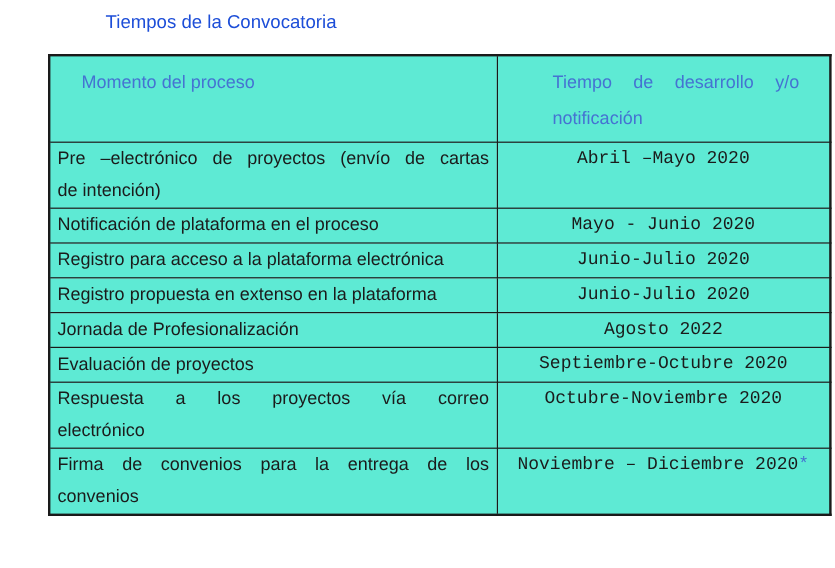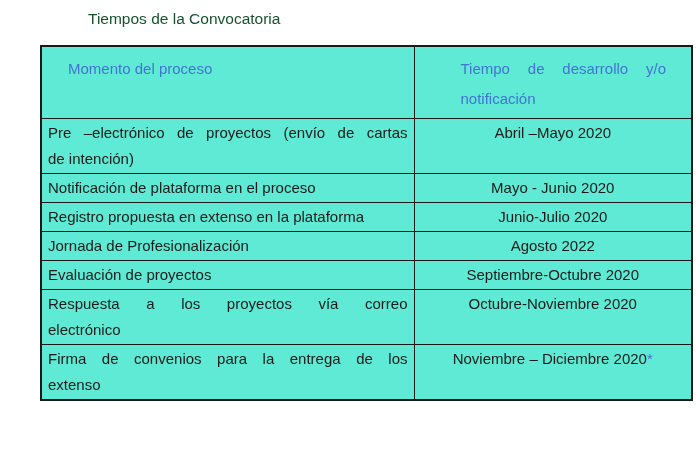--- a/index.html
+++ b/index.html
@@ -12,21 +12,21 @@
     height: 473px;
     overflow: hidden;
     font-family: "Liberation Sans", sans-serif;
     color: #1b1b1b;
   }
   .title {
     margin: 9px 0 0 88px;
     font-size: 15.5px;
     line-height: 20px;
     font-weight: 400;
-    color: #14532d;
+    color: #1d4ed8;
   }
   table.schedule {
     border-collapse: collapse;
     table-layout: fixed;
     margin: 16px 0 0 40px;
     width: 651px;
     border: 2px solid #1a1a1a;
   }
   col.c1 { width: 373px; }
   col.c2 { width: 278px; }
@@ -47,21 +47,21 @@
   tr.hrow td .line { line-height: 30px; }
   td.hleft  { padding-left: 26px; }
   td.hright { padding-left: 46px; padding-right: 25px; }
   .line { white-space: nowrap; }
   .spread {
     white-space: normal;
     text-align: justify;
     text-align-last: justify;
     -moz-text-align-last: justify;
   }
-  td.tcell { text-align: center; }
+  td.tcell { text-align: center; font-family: Liberation Mono, monospace; }
   .star { color: #4573d2; }
 </style>
 </head>
 <body>
 
 <div class="page">
 
   <div class="title">Tiempos de la Convocatoria</div>
 
   <table class="schedule">
@@ -93,20 +93,28 @@
 
     <tr>
       <td class="mcell">
         <div class="line">Notificación de plataforma en el proceso</div>
       </td>
       <td class="tcell">
         <div class="line">Mayo - Junio 2020</div>
       </td>
     </tr>
 
+    <tr>
+      <td class="mcell">
+        <div class="line">Registro para acceso a la plataforma electrónica</div>
+      </td>
+      <td class="tcell">
+        <div class="line">Junio-Julio 2020</div>
+      </td>
+    </tr>
 
     <tr>
       <td class="mcell">
         <div class="line">Registro propuesta en extenso en la plataforma</div>
       </td>
       <td class="tcell">
         <div class="line">Junio-Julio 2020</div>
       </td>
     </tr>
 
@@ -135,21 +143,21 @@
         <div class="line">electrónico</div>
       </td>
       <td class="tcell">
         <div class="line">Octubre-Noviembre 2020</div>
       </td>
     </tr>
 
     <tr>
       <td class="mcell">
         <div class="line spread">Firma de convenios para la entrega de los</div>
-        <div class="line">extenso</div>
+        <div class="line">convenios</div>
       </td>
       <td class="tcell">
         <div class="line"><span>Noviembre – Diciembre 2020</span><span class="star">*</span></div>
       </td>
     </tr>
 
   </tbody>
     </table>
 </div>
 

